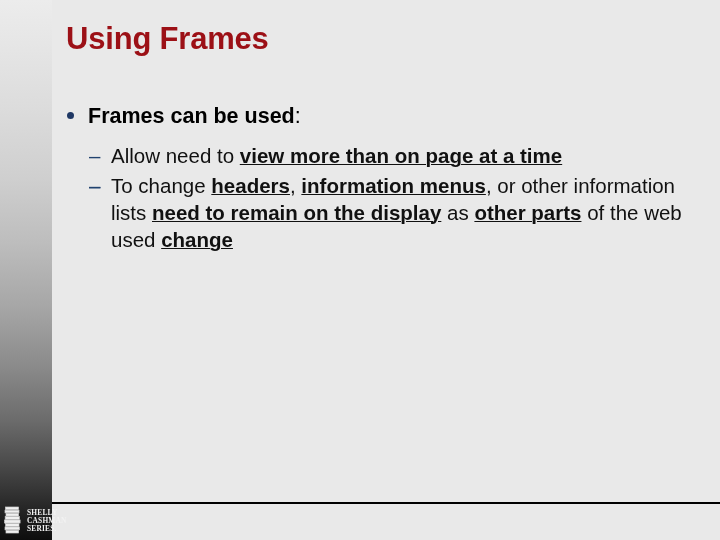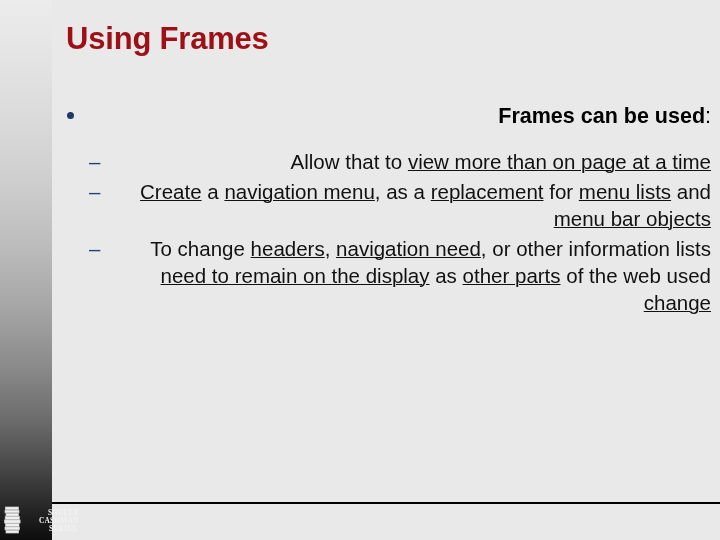--- a/index.html
+++ b/index.html
@@ -12,21 +12,20 @@
     background: #e9e9e9;
     font-family: "Liberation Sans", sans-serif;
     overflow: hidden;
   }
   #slide {
     position: relative;
     width: 720px;
     height: 540px;
     background: #e9e9e9;
     overflow: hidden;
-    text-align: right;
   }
   
   #sidebar-band {
     position: absolute;
     left: 0;
     top: 0;
     width: 52px;
     height: 540px;
     background: linear-gradient(to bottom,
         #ececec 0%,
@@ -53,21 +52,21 @@
   }
   
   #series-logo {
     position: absolute;
     left: 4px;
     top: 503px;
     width: 48px;
     height: 36px;
     display: flex;
     align-items: center;
-    gap: 18px;
+    gap: 6px;
   }
   #books-icon {
     width: 17px;
     height: 30px;
     flex: 0 0 auto;
   }
   #logo-text {
     display: flex;
     flex-direction: column;
     justify-content: center;
@@ -100,21 +99,21 @@
     left: 56px;
     top: 103px;
     width: 655px;
   }
   .level1 {
     position: relative;
     padding-left: 32px;
     font-size: 21.5px;
     color: #000000;
     line-height: 1.24;
-    margin-bottom: 18px;
+    margin-bottom: 12px;
   }
   .level1 .l1-bullet {
     position: absolute;
     left: 11px;
     top: 9px;
     width: 7px;
     height: 7px;
     border-radius: 50%;
     background: #1f3864;
   }
@@ -134,51 +133,51 @@
     left: 33px;
     top: 0;
     color: #21436f;
     font-size: 20.5px;
     line-height: 1.32;
   }
   .u {
     text-decoration: underline;
     text-underline-offset: 1px;
     text-decoration-thickness: 1px;
+    font-weight: bold;
   }
 </style>
 </head>
 <body>
 
 <div id="slide">
 
   <div id="sidebar-band"></div>
 
   <div id="slide-title">Using Frames</div>
 
   <div id="body-content">
 
     <div class="level1">
       <span class="l1-bullet"></span>
       <span class="l1-strong">Frames can be used</span><span>:</span>
     </div>
 
     <div class="level2">
       <span class="l2-dash">–</span>
-      <span class="l2-text"><span>Allow that to </span><span class="u">view more than on page at a time</span></span>
+      <span class="l2-text"><span>Allow need to </span><span class="u">view more than on page at a time</span></span>
     </div>
 
     <div class="level2">
       <span class="l2-dash">–</span>
-      <span class="l2-text"><span class="u">Create</span><span> a </span><span class="u">navigation menu</span><span>, as a </span><span class="u">replacement</span><span> for </span><span class="u">menu lists</span><span> and </span><span class="u">menu bar objects</span></span>
     </div>
 
     <div class="level2">
       <span class="l2-dash">–</span>
-      <span class="l2-text"><span>To change </span><span class="u">headers</span><span>, </span><span class="u">navigation need</span><span>, or other information lists </span><span class="u">need to remain on the display</span><span> as </span><span class="u">other parts</span><span> of the web used </span><span class="u">change</span></span>
+      <span class="l2-text"><span>To change </span><span class="u">headers</span><span>, </span><span class="u">information menus</span><span>, or other information lists </span><span class="u">need to remain on the display</span><span> as </span><span class="u">other parts</span><span> of the web used </span><span class="u">change</span></span>
     </div>
 
   </div>
 
   <div id="footer-rule"></div>
 
   <div id="series-logo">
     <svg id="books-icon" viewBox="0 0 17 30">
       <g stroke="#cfcfcf" stroke-width="0.7" fill="#f0f0f0">
         <rect x="1.5" y="1.0" width="13" height="2.6"></rect>

